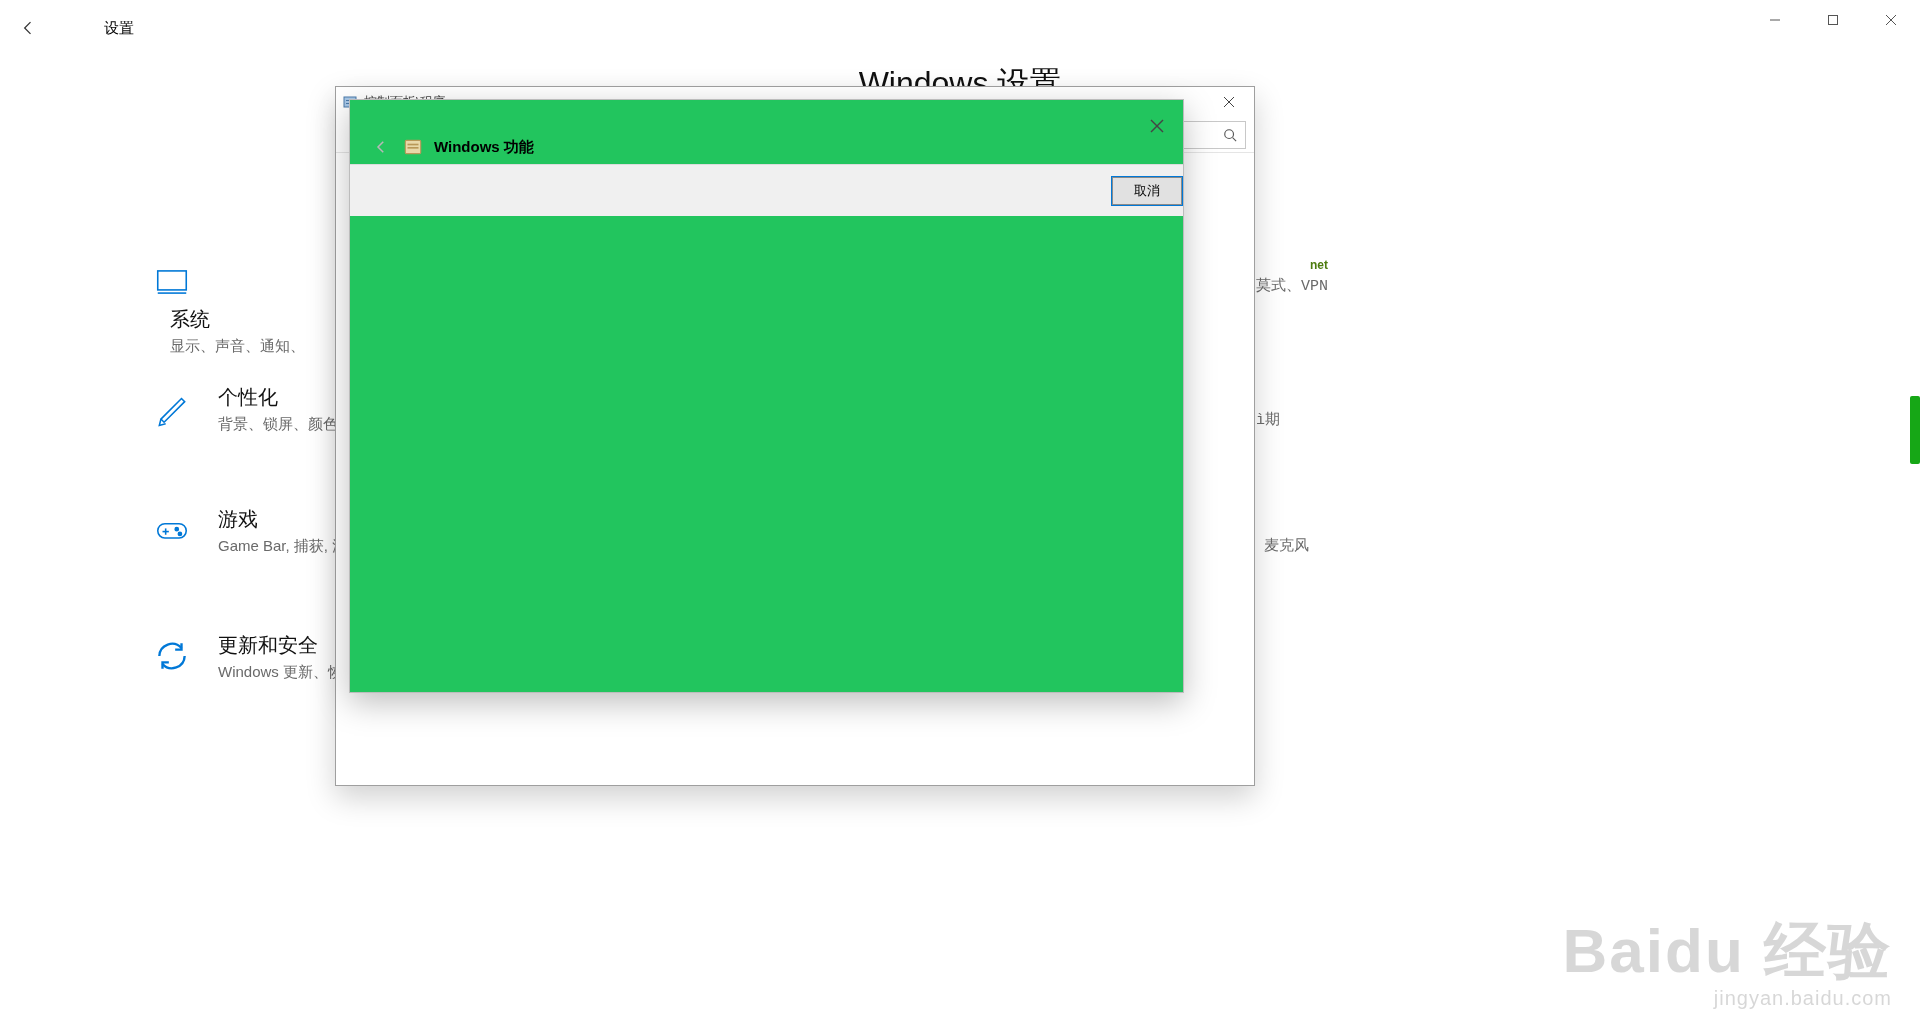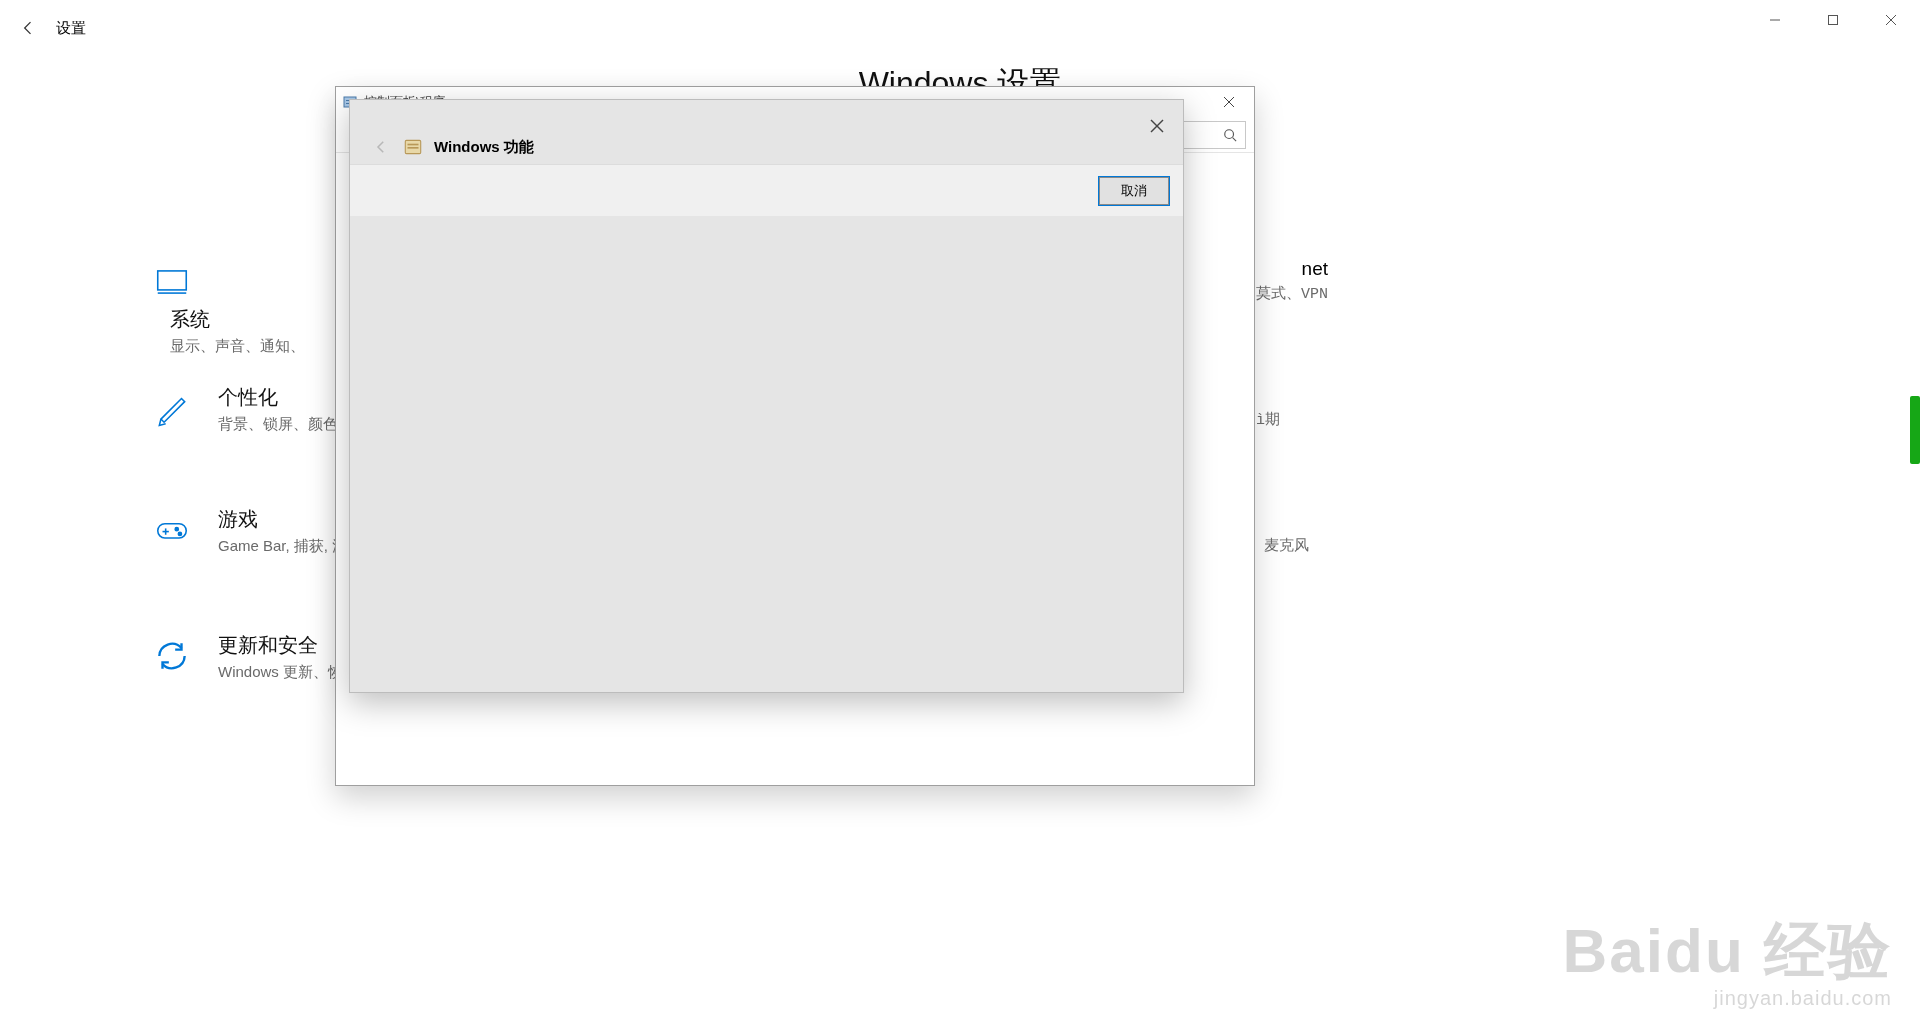--- a/index.html
+++ b/index.html
@@ -2,21 +2,21 @@
 <html><head>
 <meta charset="utf-8">
 <style>
   * { margin: 0; padding: 0; box-sizing: border-box; font-family: "Microsoft YaHei", "Segoe UI", sans-serif; }
   html, body { width: 1920px; height: 1020px; overflow: hidden; background: #ffffff; }
   body { position: relative; }
 
   
   .settings-titlebar {
     position: absolute; left: 0; top: 0; right: 0; height: 56px;
-    display: flex; align-items: center;
+    display: flex; align-items: center; gap: 48px;
   }
   .settings-back {
     width: 56px; height: 56px; display: flex; align-items: center; justify-content: center;
     font-size: 18px; color: #333;
   }
   .settings-title { font-size: 15px; color: #000; }
   .win-controls {
     position: absolute; top: 0; right: 0; height: 40px; display: flex;
   }
   .win-btn {
@@ -31,21 +31,21 @@
   }
 
   
   .cat { position: absolute; display: flex; align-items: flex-start; }
   .cat .ic { width: 48px; height: 48px; color: #0078d7; display:flex; align-items:center; justify-content:center; }
   .cat .ic svg { width: 38px; height: 38px; }
   .cat .txt { margin-left: 22px; }
   .cat .t { font-size: 20px; color: #111; }
   .cat .s { font-size: 15px; color: #6a6a6a; margin-top: 4px; }
   .cat-right { position:absolute; font-size:15px; }
-  .cat-right .t { font-size:19px; color:#000000; text-align:right; }
+  .cat-right .t { font-size:12px; color:#4d7c0f; text-align:right;font-weight:bold; }
   .cat-right .s { color:#6a6a6a; margin-top:4px; text-align:right;font-family:Liberation Mono, monospace;}
 
   
   .cp-window {
     position: absolute;
     left: 335px; top: 86px; width: 920px; height: 700px;
     background: #ffffff;
     border: 1px solid #9f9f9f;
     box-shadow: 0 12px 28px rgba(0,0,0,0.18);
   }
@@ -58,21 +58,21 @@
     width:70px; height:28px; border:1px solid #c8c8c8; background:#fff;
     display:flex; align-items:center; justify-content:flex-end; padding-right:8px; margin-left:auto;
   }
   .cp-search svg{width:14px;height:14px;color:#555;}
   .cp-dot { position:absolute; left:14px; top:228px; width:6px;height:6px;border-radius:50%; background:#003eaa;}
 
   
   .modal {
     position: absolute;
     left: 349px; top: 99px; width: 835px; height: 594px;
-    background: #e5e5e5;
+    background: #22c55e;
     border: 1px solid #bcbcbc;
     box-shadow: 0 10px 30px rgba(0,0,0,0.25);
     display: flex; flex-direction: column;
   }
   .modal-close {
     position: absolute; right: 10px; top: 10px;
     width: 32px; height: 32px; display:flex; align-items:center; justify-content:center;
     color:#444;
   }
   .modal-header {
@@ -83,21 +83,21 @@
   .modal-title { font-size:15px; margin-left:10px; color:#000; font-weight:600;}
   .modal-body { flex:1; padding: 28px 40px 0 48px; }
   .modal-msg { font-size:19px; color:#0b4db3; }
   .progress-track {
     margin-top:56px; height:30px; width:742px;
     background:#e6e6e6;
   }
   .progress-fill { height:100%; background:#16a716; width:5%; }
   .modal-footer {
     height:52px; background:#f0f0f0; border-top:1px solid #dcdcdc;
-    display:flex; align-items:center; justify-content:flex-end; padding-right:14px;
+    display:flex; align-items:center; justify-content:flex-end; padding-right:1px;
   }
   .btn {
     min-width:70px; height:28px; padding:0 14px;
     background:#e1e1e1; border:1px solid #8a8a8a;
     outline:1px solid #0078d7;
     font-size:13px; color:#000;
     display:flex; align-items:center; justify-content:center;
   }
 
   

